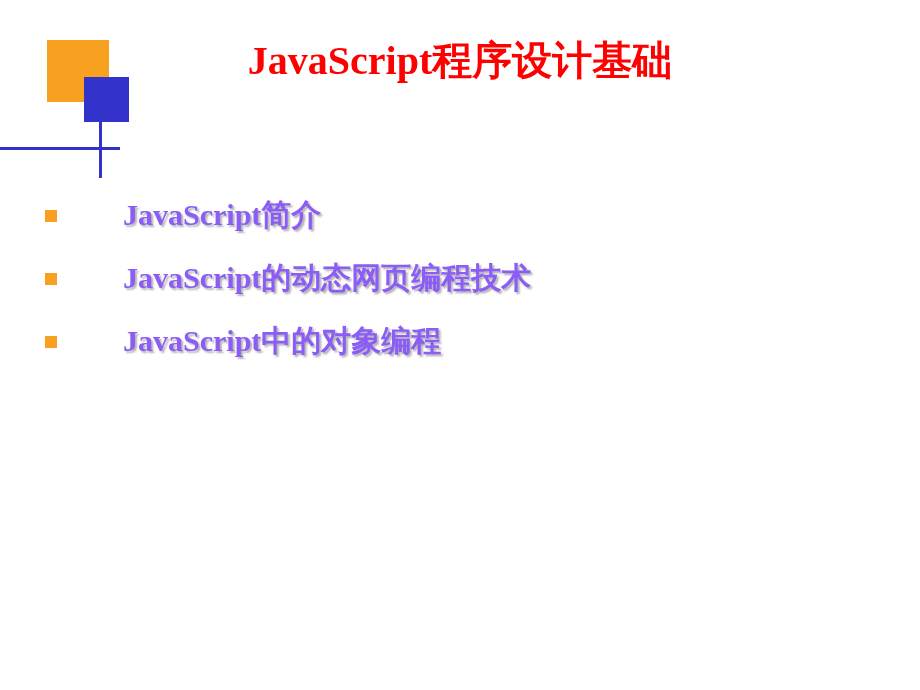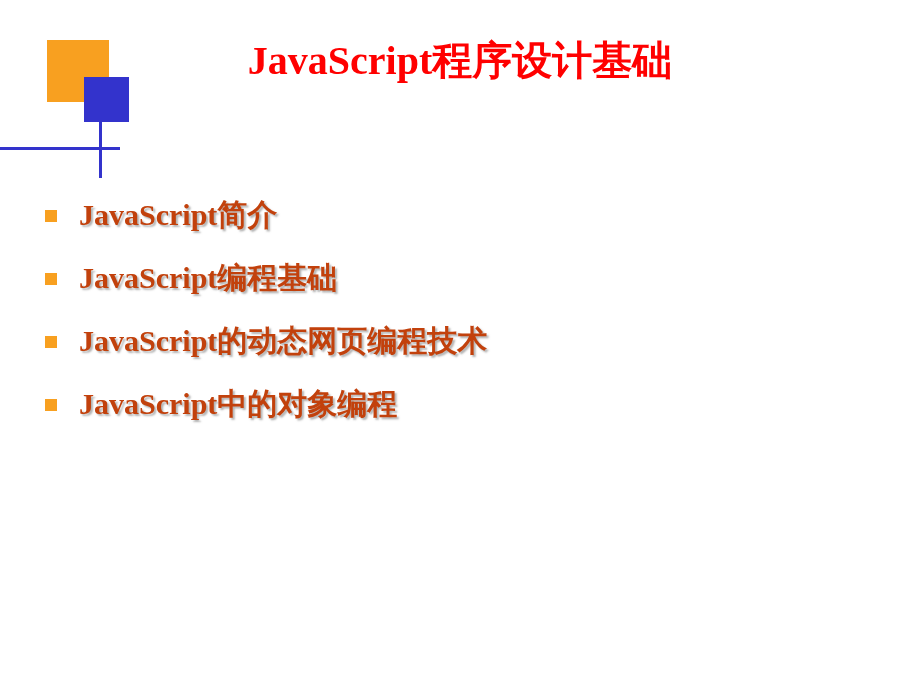--- a/index.html
+++ b/index.html
@@ -96,23 +96,24 @@
       width: 12px;
       height: 12px;
       background: #f8a020;
       margin-right: 22px;
       flex-shrink: 0;
     }
     
     .list-text {
       font-size: 30px;
       font-weight: bold;
-      color: #c2410c;
+      color: #8b5cf6;
       text-shadow: 2px 2px 2px rgba(128, 128, 128, 0.6);
       font-family: "Times New Roman", "SimHei", serif;
+      margin-left: 44px;
     }
   </style>
 </head>
 <body>
 
 <div class="slide-container">
   <div class="decoration-top-left">
     <div class="orange-square"></div>
     <div class="blue-square"></div>
     <div class="horizontal-line"></div>
@@ -121,24 +122,20 @@
 
   <h1 class="title">JavaScript程序设计基础</h1>
 
   <ul class="content-list">
     <li class="list-item">
       <span class="bullet"></span>
       <span class="list-text">JavaScript简介</span>
     </li>
     <li class="list-item">
       <span class="bullet"></span>
-      <span class="list-text">JavaScript编程基础</span>
-    </li>
-    <li class="list-item">
-      <span class="bullet"></span>
       <span class="list-text">JavaScript的动态网页编程技术</span>
     </li>
     <li class="list-item">
       <span class="bullet"></span>
       <span class="list-text">JavaScript中的对象编程</span>
     </li>
   </ul>
 </div>
 
 </body></html>

